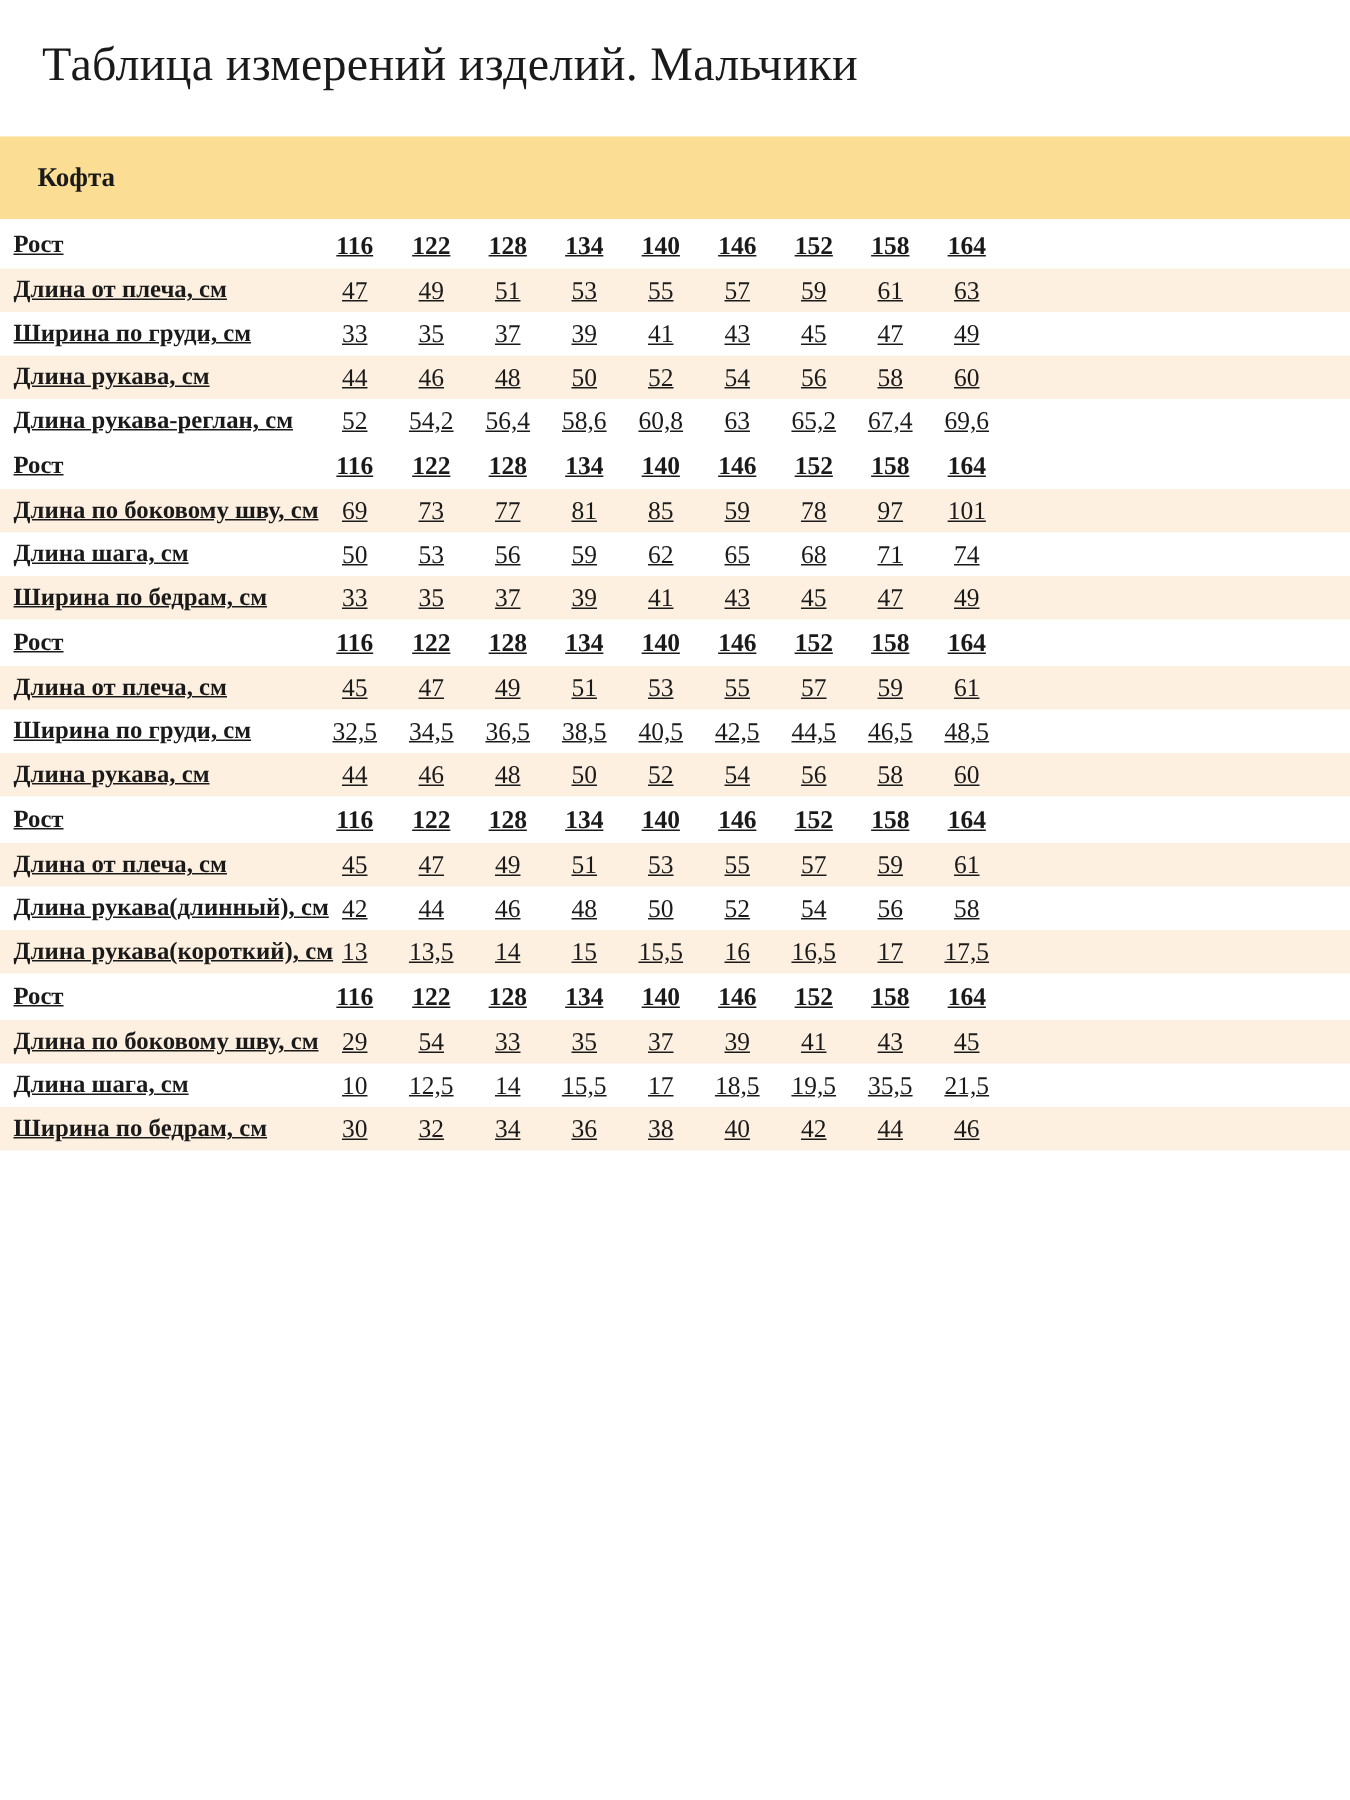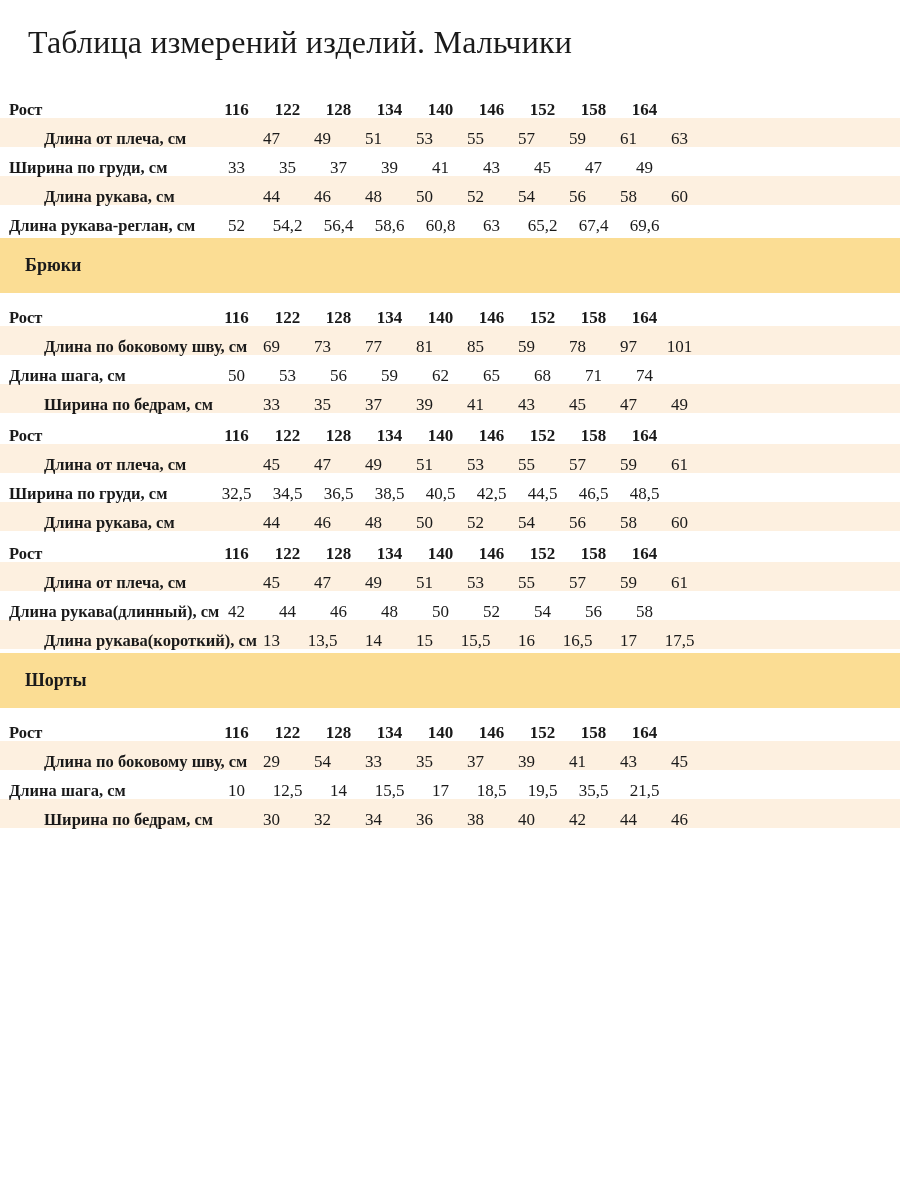--- a/index.html
+++ b/index.html
@@ -31,48 +31,52 @@
     align-items: center;
     padding-left: 25px;
     font-weight: 700;
     font-size: 18px;
     margin-top: 4px;
     margin-bottom: 2px;
   }
   .table { width: 900px; }
   .row {
     display: flex;
-    align-items: flex-end;
+    align-items: center;
     height: 29px;
     font-size: 17px;
     line-height: 1;
+    text-decoration: underline;
   }
   .row.head {
     height: 31px;
     font-weight: 700;
   }
-  .row.stripe { background: var(--stripe); padding-left: 35px; }
+  .row.stripe { background: var(--stripe); }
   .label-cell {
     width: 211px;
     padding-left: 9px;
     font-weight: 700;
     font-size: 16.5px;
     white-space: nowrap;
   }
   .val {
     width: 51px;
     text-align: center;
   }
 </style>
 </head>
 <body>
 
 <h1 class="title">Таблица измерений изделий. Мальчики</h1>
 
 <main>
+    <div class="band">
+      <span>Кофта</span>
+    </div>
     <div class="table">
       <div class="row head">
         <div class="label-cell">Рост</div>
         <div class="val">116</div>
         <div class="val">122</div>
         <div class="val">128</div>
         <div class="val">134</div>
         <div class="val">140</div>
         <div class="val">146</div>
         <div class="val">152</div>
@@ -121,23 +125,20 @@
         <div class="val">54,2</div>
         <div class="val">56,4</div>
         <div class="val">58,6</div>
         <div class="val">60,8</div>
         <div class="val">63</div>
         <div class="val">65,2</div>
         <div class="val">67,4</div>
         <div class="val">69,6</div>
       </div>
     </div>
-    <div class="band">
-      <span>Брюки</span>
-    </div>
     <div class="table">
       <div class="row head">
         <div class="label-cell">Рост</div>
         <div class="val">116</div>
         <div class="val">122</div>
         <div class="val">128</div>
         <div class="val">134</div>
         <div class="val">140</div>
         <div class="val">146</div>
         <div class="val">152</div>
@@ -274,23 +275,20 @@
         <div class="val">13,5</div>
         <div class="val">14</div>
         <div class="val">15</div>
         <div class="val">15,5</div>
         <div class="val">16</div>
         <div class="val">16,5</div>
         <div class="val">17</div>
         <div class="val">17,5</div>
       </div>
     </div>
-    <div class="band">
-      <span>Шорты</span>
-    </div>
     <div class="table">
       <div class="row head">
         <div class="label-cell">Рост</div>
         <div class="val">116</div>
         <div class="val">122</div>
         <div class="val">128</div>
         <div class="val">134</div>
         <div class="val">140</div>
         <div class="val">146</div>
         <div class="val">152</div>

